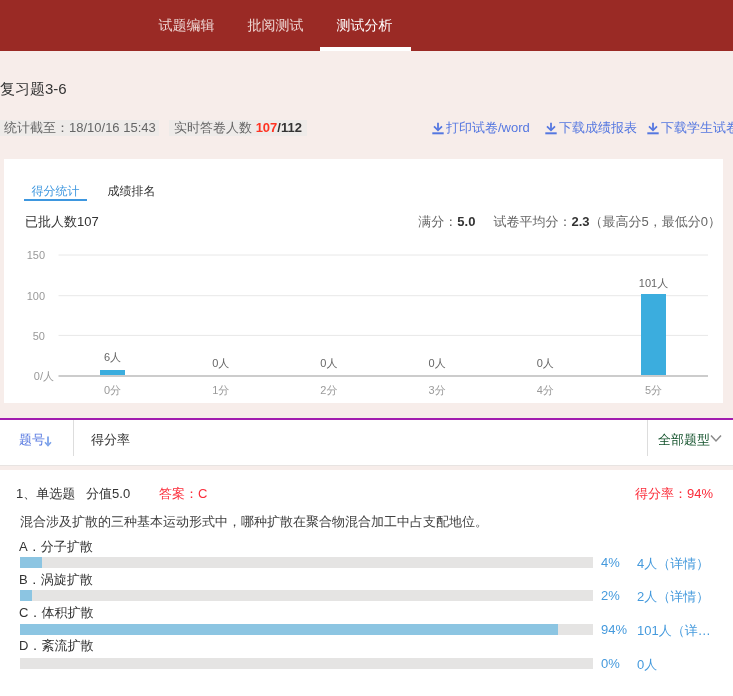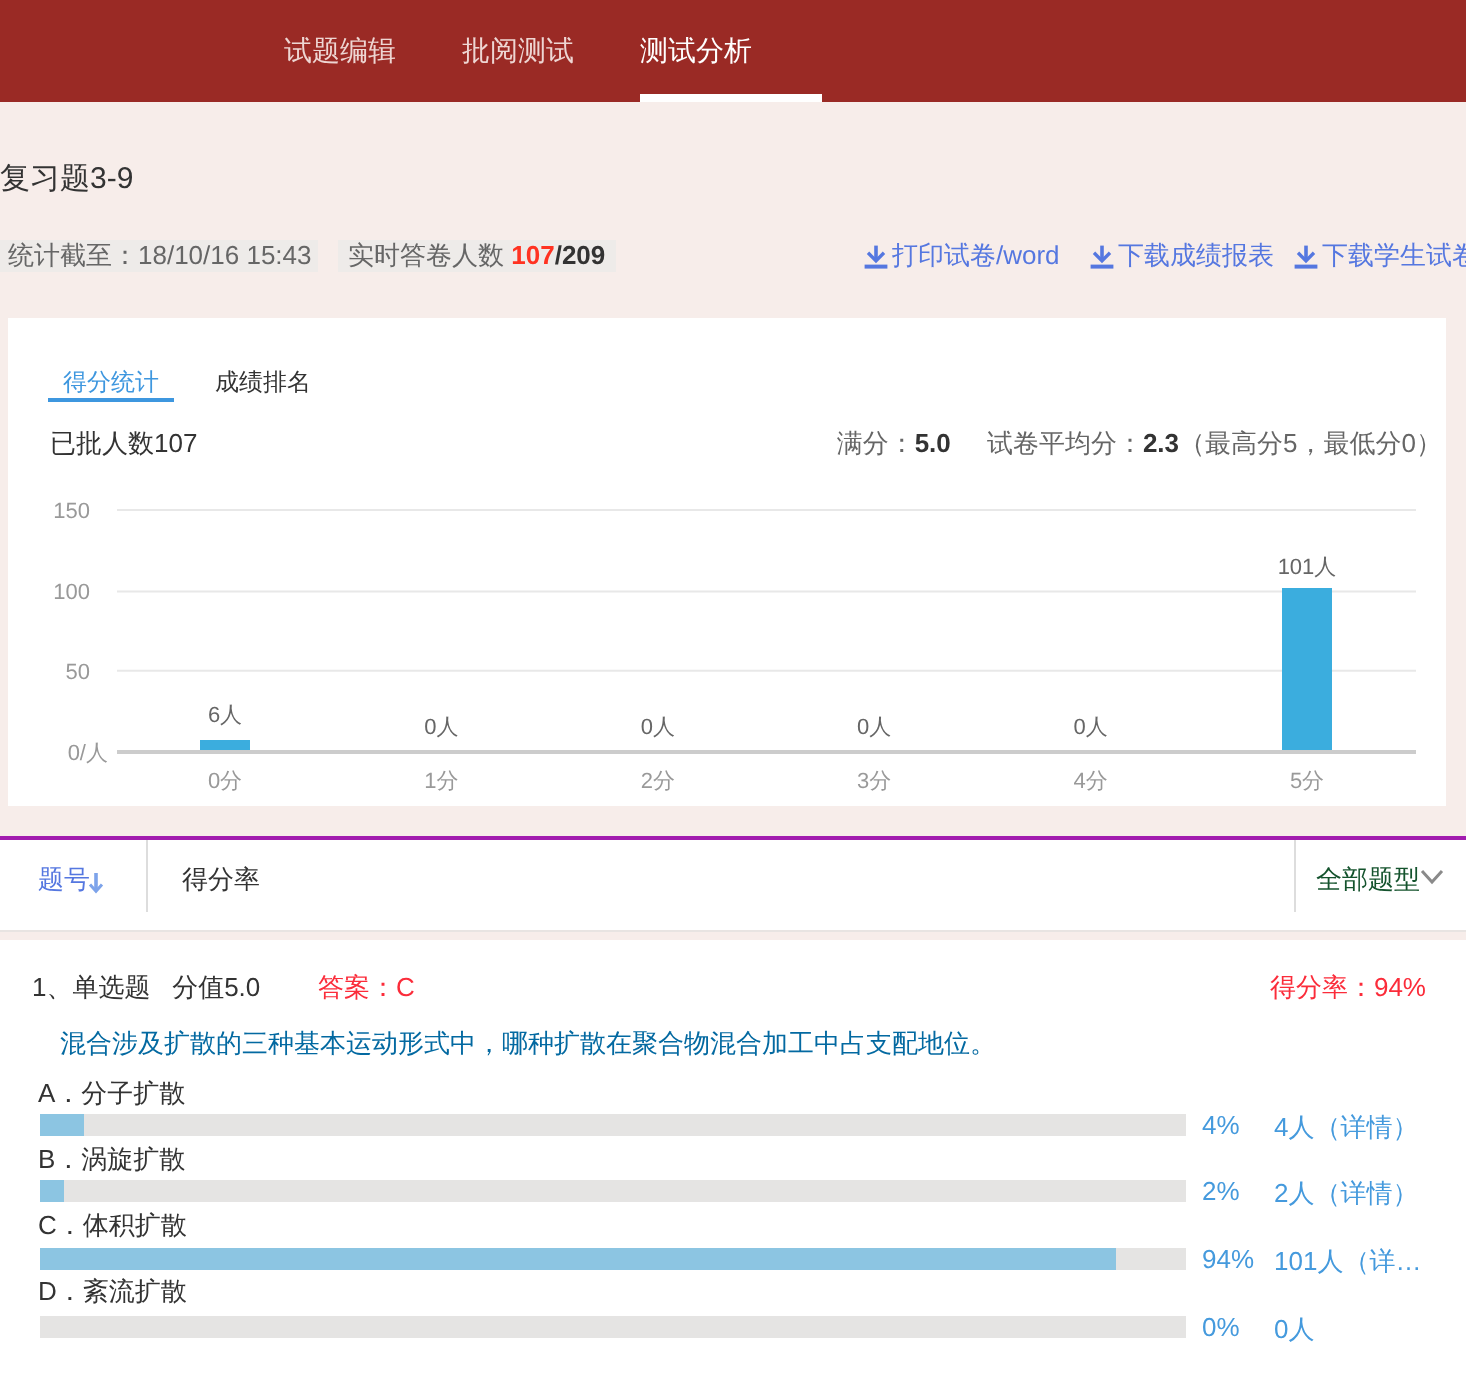--- a/index.html
+++ b/index.html
@@ -1,21 +1,21 @@
 <!DOCTYPE html>
 <html lang="zh"><head>
 <meta charset="utf-8">
 <style>
 *{margin:0;padding:0;box-sizing:border-box}
 html,body{width:733px;height:696px;overflow:hidden}
 body{font-family:"Liberation Sans",sans-serif;background:#f7edea;position:relative}
 
 .topbar{position:absolute;left:0;top:0;width:733px;height:51px;background:#9a2a25}
 .nav{position:absolute;left:142px;top:0;height:51px;display:flex}
-.nav .tab{width:89px;height:51px;line-height:51px;color:#eed6d3;font-size:14px;position:relative}
+.nav .tab{width:89px;height:51px;line-height:51px;text-align:center;color:#eed6d3;font-size:14px;position:relative}
 .nav .tab.active{color:#fff;font-weight:normal}
 .nav .tab.active:after{content:"";position:absolute;left:0;bottom:0;width:91px;height:4px;background:#fff}
 
 .title{position:absolute;left:0;top:80px;font-size:15px;color:#333}
 .chip{position:absolute;top:120px;height:16px;line-height:16px;font-size:13px;color:#666;background:#eeebe9;padding:0 5px;white-space:nowrap}
 .chip1{left:0;width:159px;padding-left:4px;overflow:hidden}
 .chip2{left:169px}
 .chip b{color:#333}
 .chip .red{color:#f32}
 
@@ -33,39 +33,39 @@
 .rowbar{position:absolute;left:0;top:418px;width:733px;height:48px;background:#fff;border-top:2px solid #a21caf;border-bottom:1px solid #e8e4e2}
 .rowbar .sep{position:absolute;top:0;width:1px;height:36px;background:#ddd}
 .tihao{position:absolute;left:19px;top:11px;font-size:13px;color:#5577e0}
 .defenlv{position:absolute;left:91px;top:11px;font-size:13px;color:#333}
 .quanbu{position:absolute;left:658px;top:11px;font-size:13px;color:#14532d}
 
 .panel2{position:absolute;left:0;top:470px;width:733px;height:226px;background:#fff}
 .qline{position:absolute;top:15px;left:16px;font-size:13px;color:#333}
 .qline .red{color:#fb2c3a}
 .qscore{position:absolute;top:15px;right:20px;font-size:13px;color:#fb2c3a}
-.qtext{position:absolute;top:43px;left:30px;font-size:13px;color:#0369a1}
+.qtext{position:absolute;top:43px;left:20px;font-size:13px;color:#404040}
 .opt-label{position:absolute;left:19px;font-size:13px;color:#333}
 .opt-track{position:absolute;left:20px;width:573px;height:11px;background:#e5e4e3}
 .opt-fill{height:11px;background:#8cc5e2}
 .opt-pct{position:absolute;left:601px;font-size:13px;color:#459add}
 .opt-cnt{position:absolute;left:637px;font-size:13px;color:#459add}
 </style>
 </head>
 <body>
 <div class="topbar">
   <div class="nav">
     <div class="tab">试题编辑</div>
     <div class="tab">批阅测试</div>
     <div class="tab active">测试分析</div>
   </div>
 </div>
-<div class="title">复习题3-9</div>
+<div class="title">复习题3-6</div>
 <div class="chip chip1">统计截至：18/10/16 15:43</div>
-<div class="chip chip2">实时答卷人数 <b class="red">107</b><b>/209</b></div>
+<div class="chip chip2">实时答卷人数 <b class="red">107</b><b>/112</b></div>
 <div class="dl" style="left:431px">
 <svg width="14" height="14" viewBox="0 0 14 14" fill="none" stroke="#5577e0">
       <path d="M7 1.8 V9" stroke-width="1.8"></path>
       <path d="M3 5.4 L7 9.4 L11 5.4" stroke-width="1.7"></path>
       <path d="M1.3 12.3 H12.7" stroke-width="2"></path>
     </svg>打印试卷/word</div>
 <div class="dl" style="left:544px">
 <svg width="14" height="14" viewBox="0 0 14 14" fill="none" stroke="#5577e0">
       <path d="M7 1.8 V9" stroke-width="1.8"></path>
       <path d="M3 5.4 L7 9.4 L11 5.4" stroke-width="1.7"></path>

